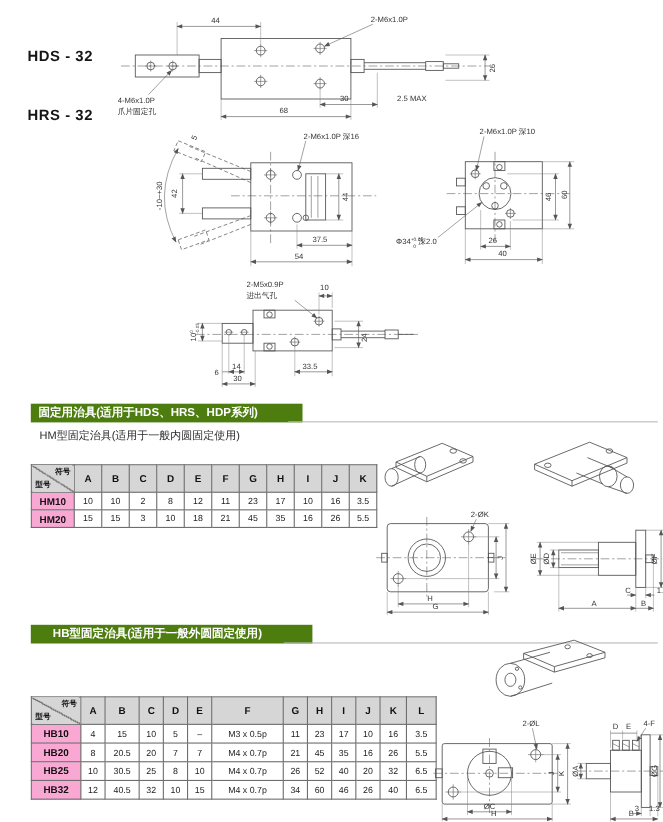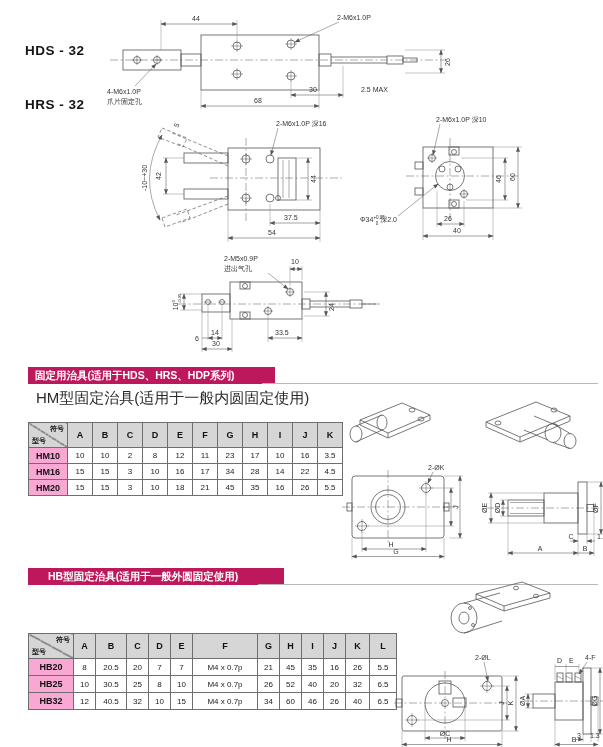--- a/index.html
+++ b/index.html
@@ -1,23 +1,23 @@
 <!DOCTYPE html>
 <html><head>
 <meta charset="utf-8">
 <style>
   html,body{margin:0;padding:0;background:#fff;}
   .page{position:relative;width:603px;height:747px;background:#ffffff;overflow:hidden;
         font-family:"Liberation Sans","DejaVu Sans",sans-serif;}
   .abs{position:absolute;}
   .title{font-weight:bold;font-size:13.5px;line-height:18px;color:#151515;letter-spacing:.5px;white-space:pre;}
-  .secbar{background:#be185d;color:#fff;font-weight:bold;font-size:10.5px;line-height:17px;height:17px;
+  .secbar{background:#4d7c0f;color:#fff;font-weight:bold;font-size:10.5px;line-height:17px;height:17px;
           padding:0 8px 0 7px;white-space:nowrap;overflow:hidden;}
   .rule{height:1px;background:#b8b8b8;}
-  .subtitle{font-size:15px;color:#2a2a2a;white-space:nowrap;}
+  .subtitle{font-size:10px;color:#2a2a2a;white-space:nowrap;}
   table.spec{border-collapse:collapse;table-layout:fixed;}
   .spec th,.spec td{border:1px solid #6e6e6e;text-align:center;vertical-align:middle;padding:0;}
   .spec thead th{background:#d6d6d6;font-weight:bold;font-size:9px;color:#111;height:24px;}
   .spec tbody th{font-weight:bold;font-size:9px;color:#111;background:#f9a8d4;}
   .spec td{font-size:8px;color:#222;background:#fff;}
   .hm tbody tr{height:16px;}
   .hb tbody tr{height:17px;}
   .hm thead th{width:24px;} .hm thead th:first-child{width:38px;}
   .hb thead th{width:21px;}
   .hb thead th:nth-child(1){width:44px;}
@@ -304,34 +304,20 @@
           <td>8</td>
           <td>12</td>
           <td>11</td>
           <td>23</td>
           <td>17</td>
           <td>10</td>
           <td>16</td>
           <td>3.5</td>
         </tr>
         <tr>
-          <th>HM16</th>
-          <td>15</td>
-          <td>15</td>
-          <td>3</td>
-          <td>10</td>
-          <td>16</td>
-          <td>17</td>
-          <td>34</td>
-          <td>28</td>
-          <td>14</td>
-          <td>22</td>
-          <td>4.5</td>
-        </tr>
-        <tr>
           <th>HM20</th>
           <td>15</td>
           <td>15</td>
           <td>3</td>
           <td>10</td>
           <td>18</td>
           <td>21</td>
           <td>45</td>
           <td>35</td>
           <td>16</td>
@@ -465,20 +451,35 @@
           <th>G</th>
           <th>H</th>
           <th>I</th>
           <th>J</th>
           <th>K</th>
           <th>L</th>
         </tr>
       </thead>
       <tbody>
         <tr>
+          <th>HB10</th>
+          <td>4</td>
+          <td>15</td>
+          <td>10</td>
+          <td>5</td>
+          <td>–</td>
+          <td>M3 x 0.5p</td>
+          <td>11</td>
+          <td>23</td>
+          <td>17</td>
+          <td>10</td>
+          <td>16</td>
+          <td>3.5</td>
+        </tr>
+        <tr>
           <th>HB20</th>
           <td>8</td>
           <td>20.5</td>
           <td>20</td>
           <td>7</td>
           <td>7</td>
           <td>M4 x 0.7p</td>
           <td>21</td>
           <td>45</td>
           <td>35</td>

